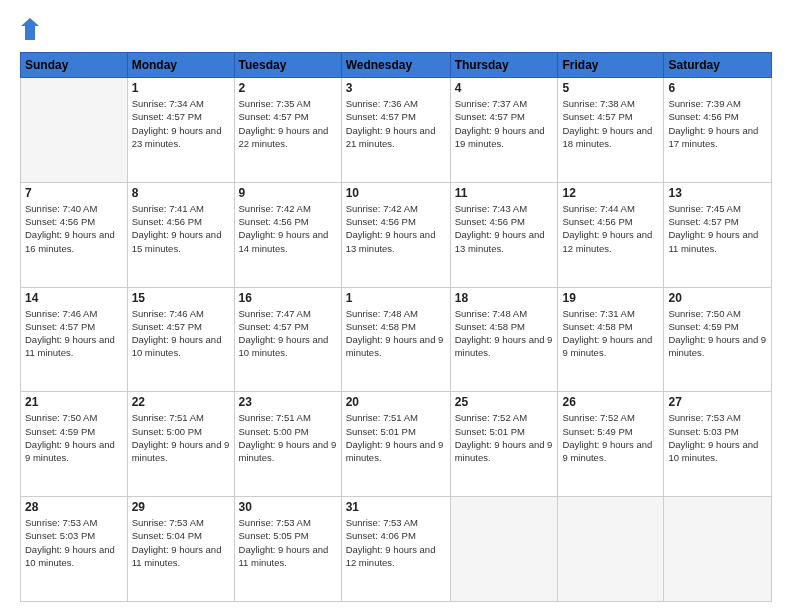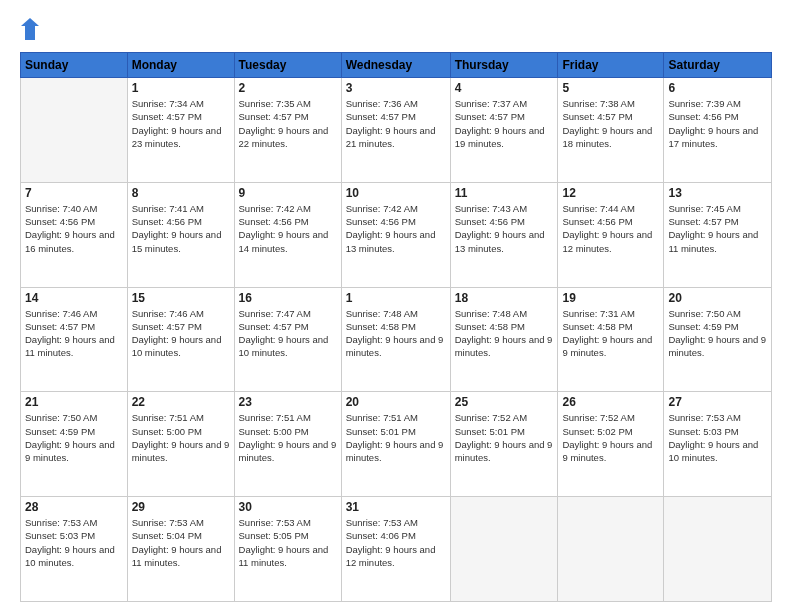--- a/index.html
+++ b/index.html
@@ -282,21 +282,21 @@
           </td>
           <td>
             <span class="day-num">25</span>
             <span class="sun-line">Sunrise: 7:52 AM</span>
             <span class="sun-line">Sunset: 5:01 PM</span>
             <span class="sun-line">Daylight: 9 hours and 9 minutes.</span>
           </td>
           <td>
             <span class="day-num">26</span>
             <span class="sun-line">Sunrise: 7:52 AM</span>
-            <span class="sun-line">Sunset: 5:02 PM</span>
+            <span class="sun-line">Sunset: 5:49 PM</span>
             <span class="sun-line">Daylight: 9 hours and 9 minutes.</span>
           </td>
           <td>
             <span class="day-num">27</span>
             <span class="sun-line">Sunrise: 7:53 AM</span>
             <span class="sun-line">Sunset: 5:03 PM</span>
             <span class="sun-line">Daylight: 9 hours and 10 minutes.</span>
           </td>
         </tr>
         <tr>

